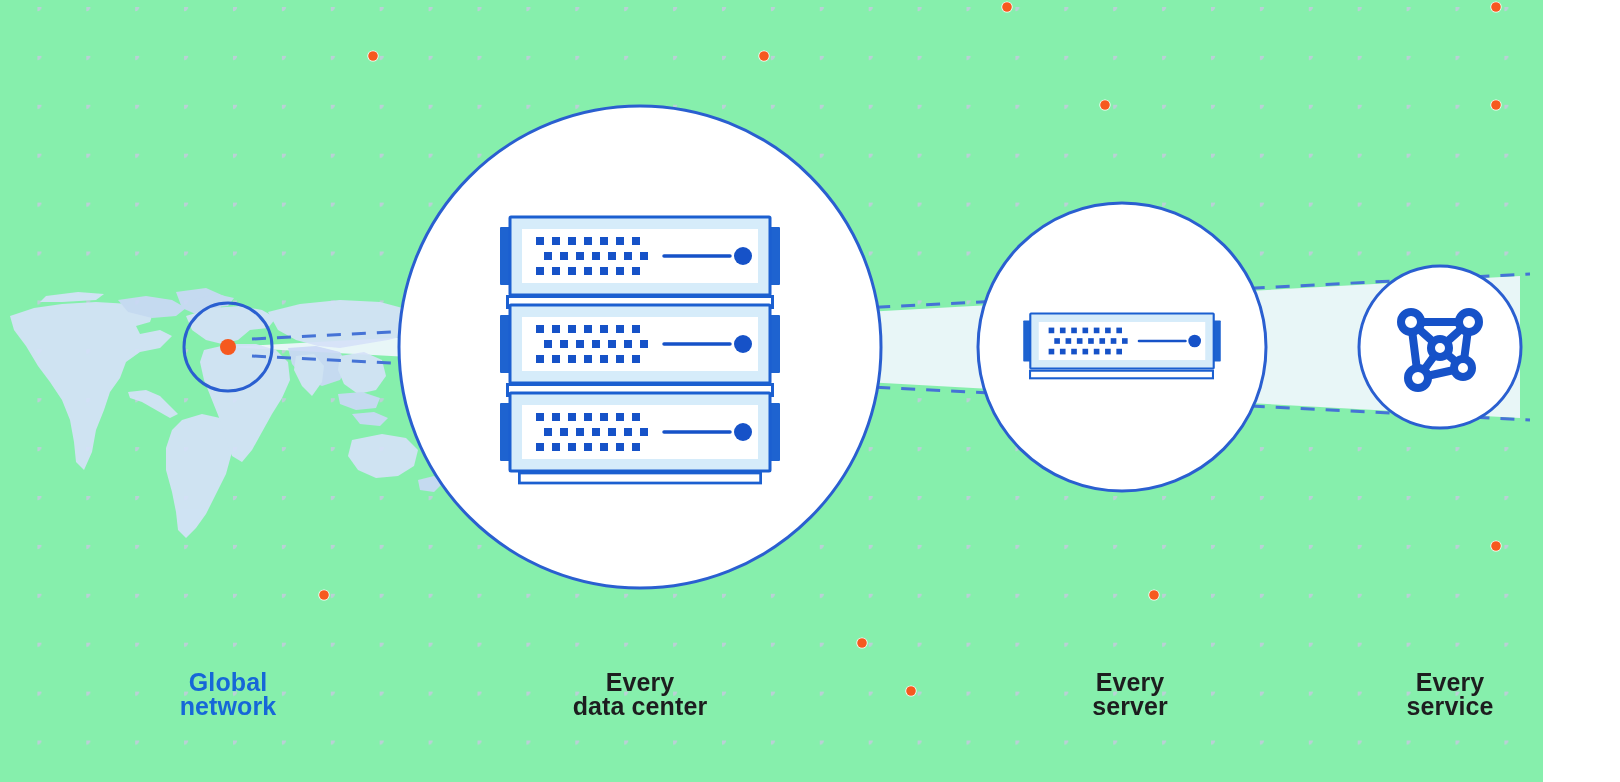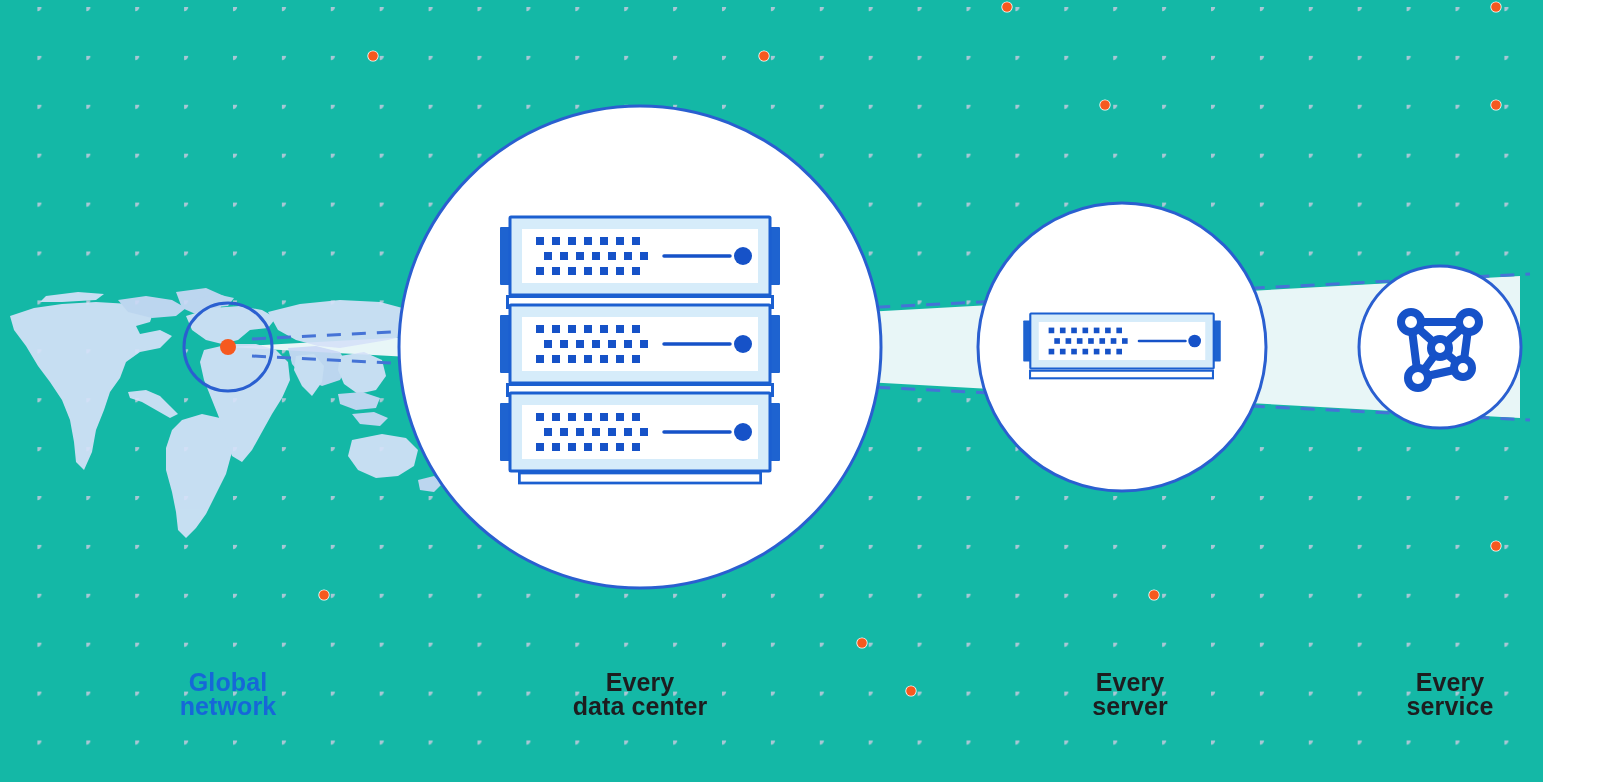--- a/index.html
+++ b/index.html
@@ -9,21 +9,21 @@
     background: #ffffff;
   }
   body {
     font-family: "Liberation Sans", "DejaVu Sans", sans-serif;
   }
   #stage {
     position: relative;
     width: 1543px;
     height: 782px;
     overflow: hidden;
-    background: #14b8a6;
+    background: #86efac;
   }
   #diagram-svg {
     position: absolute;
     left: 0;
     top: 0;
     width: 1620px;
     height: 782px;
     display: block;
   }
   .label-text {

